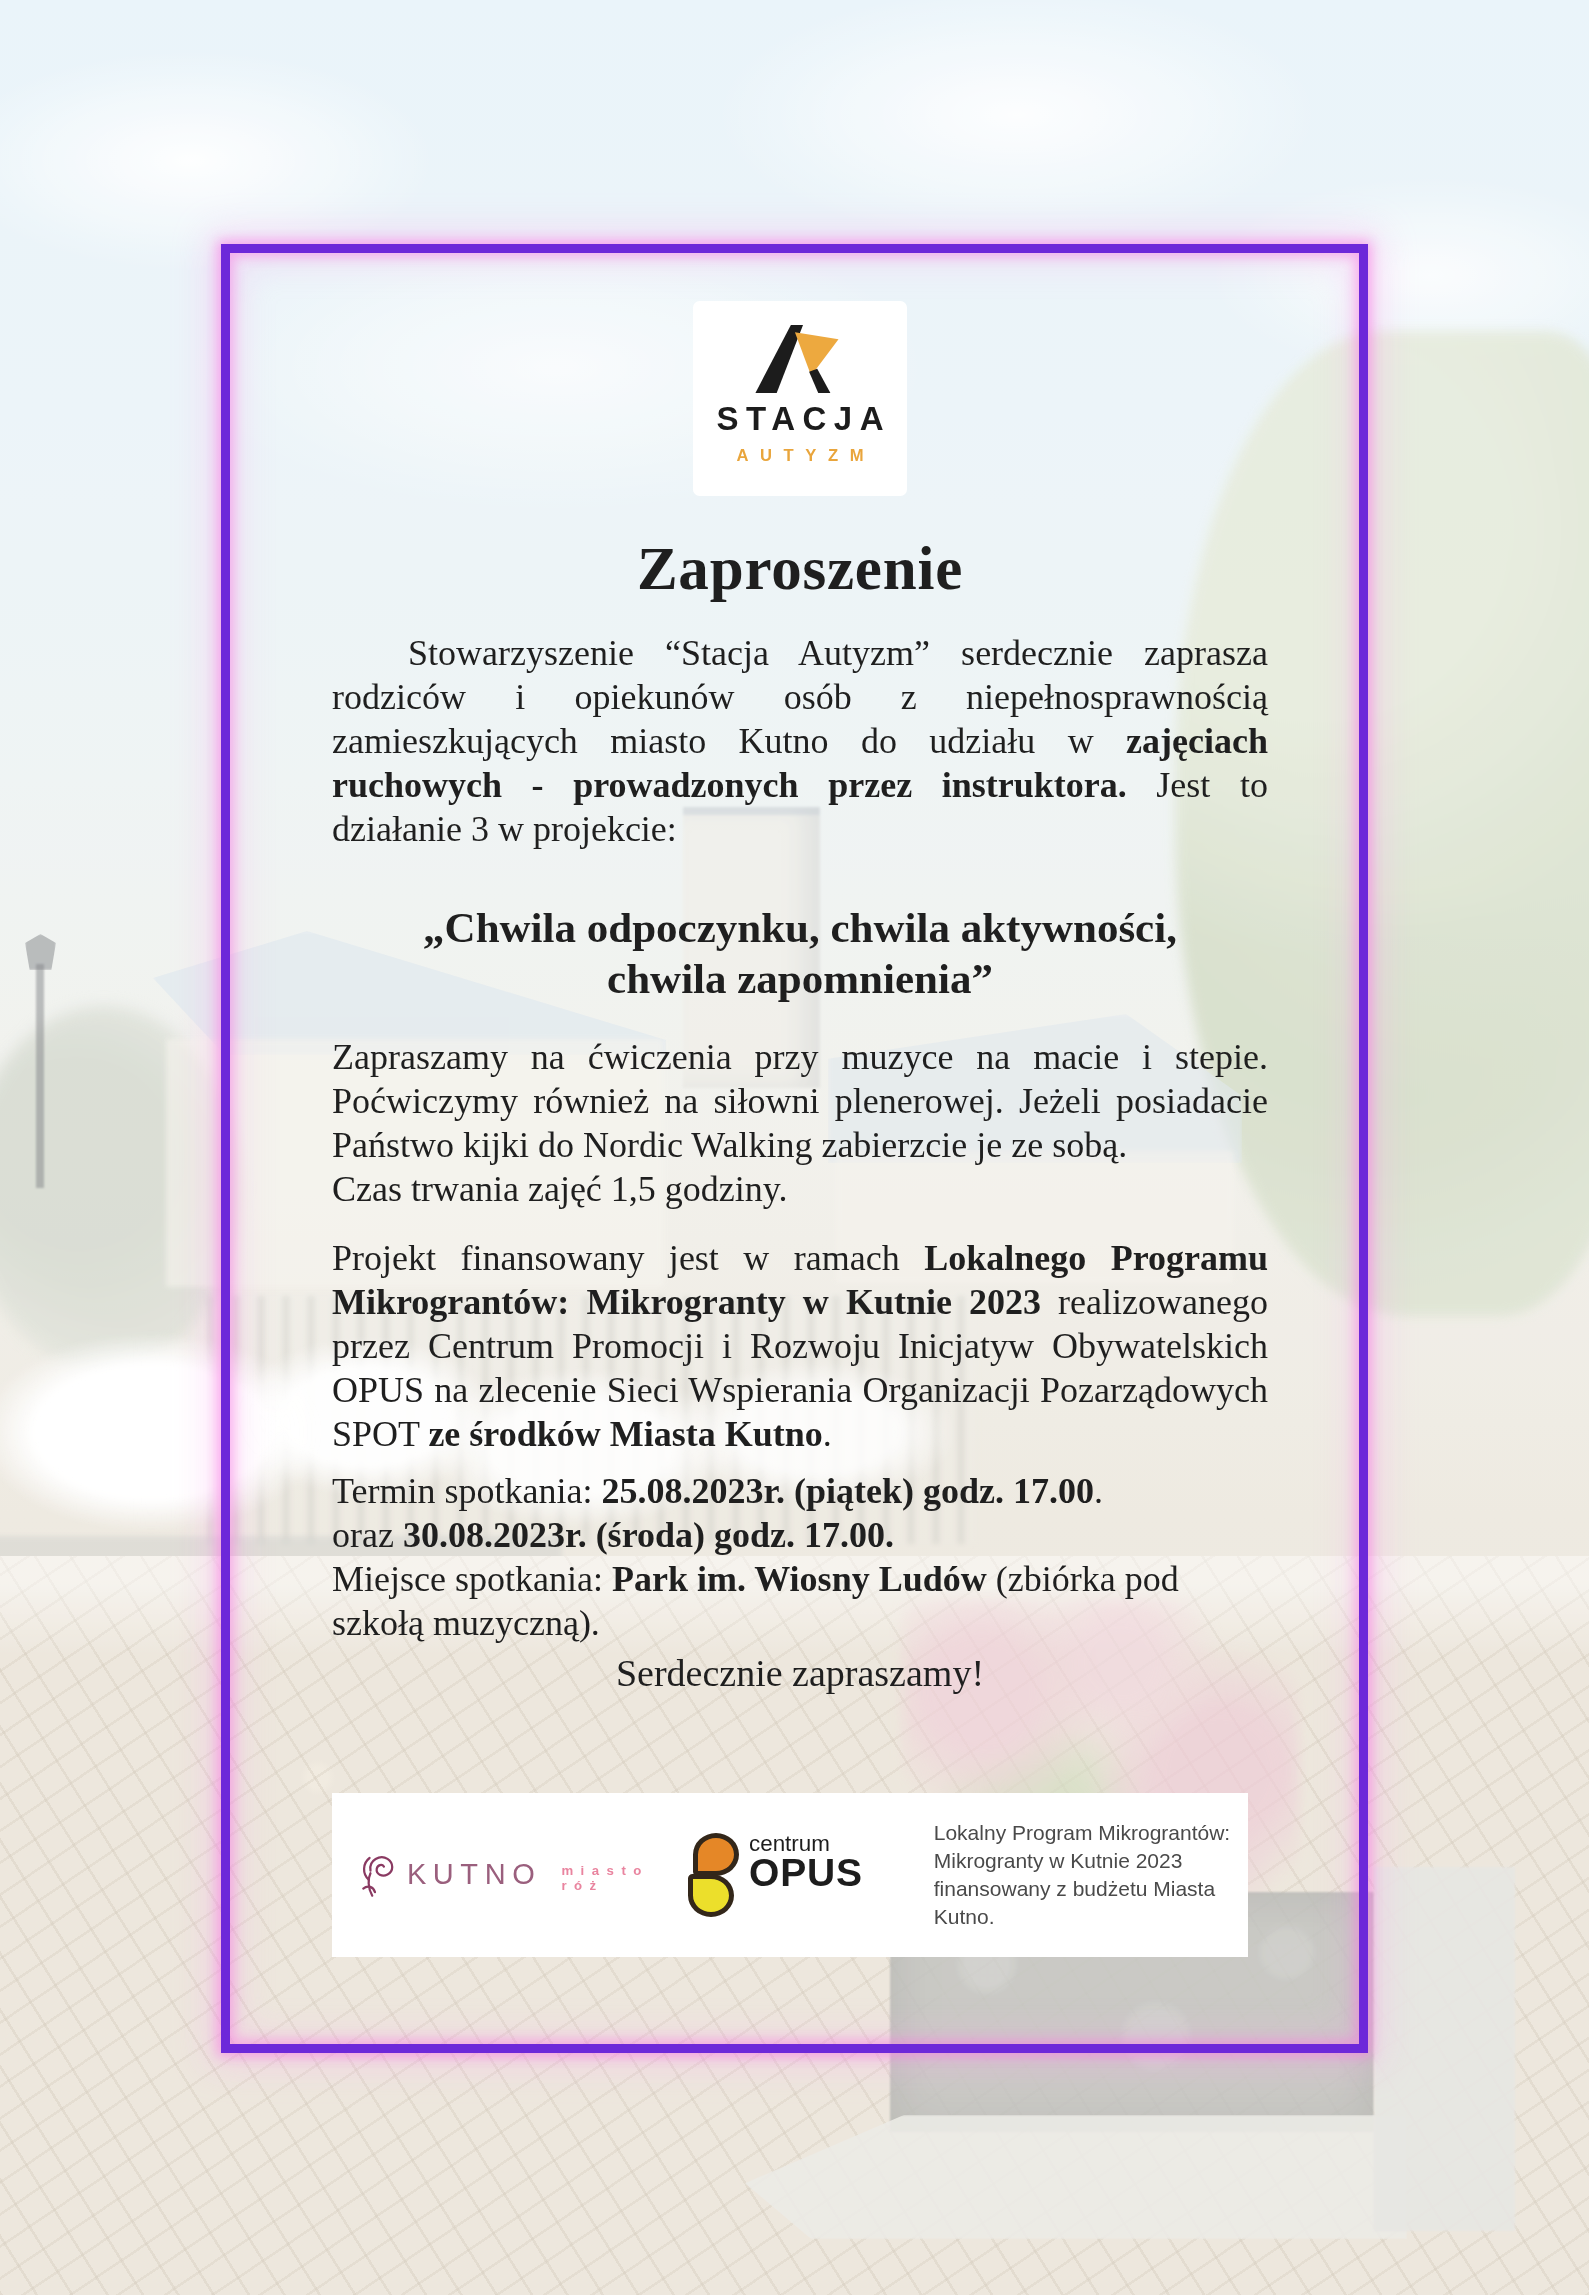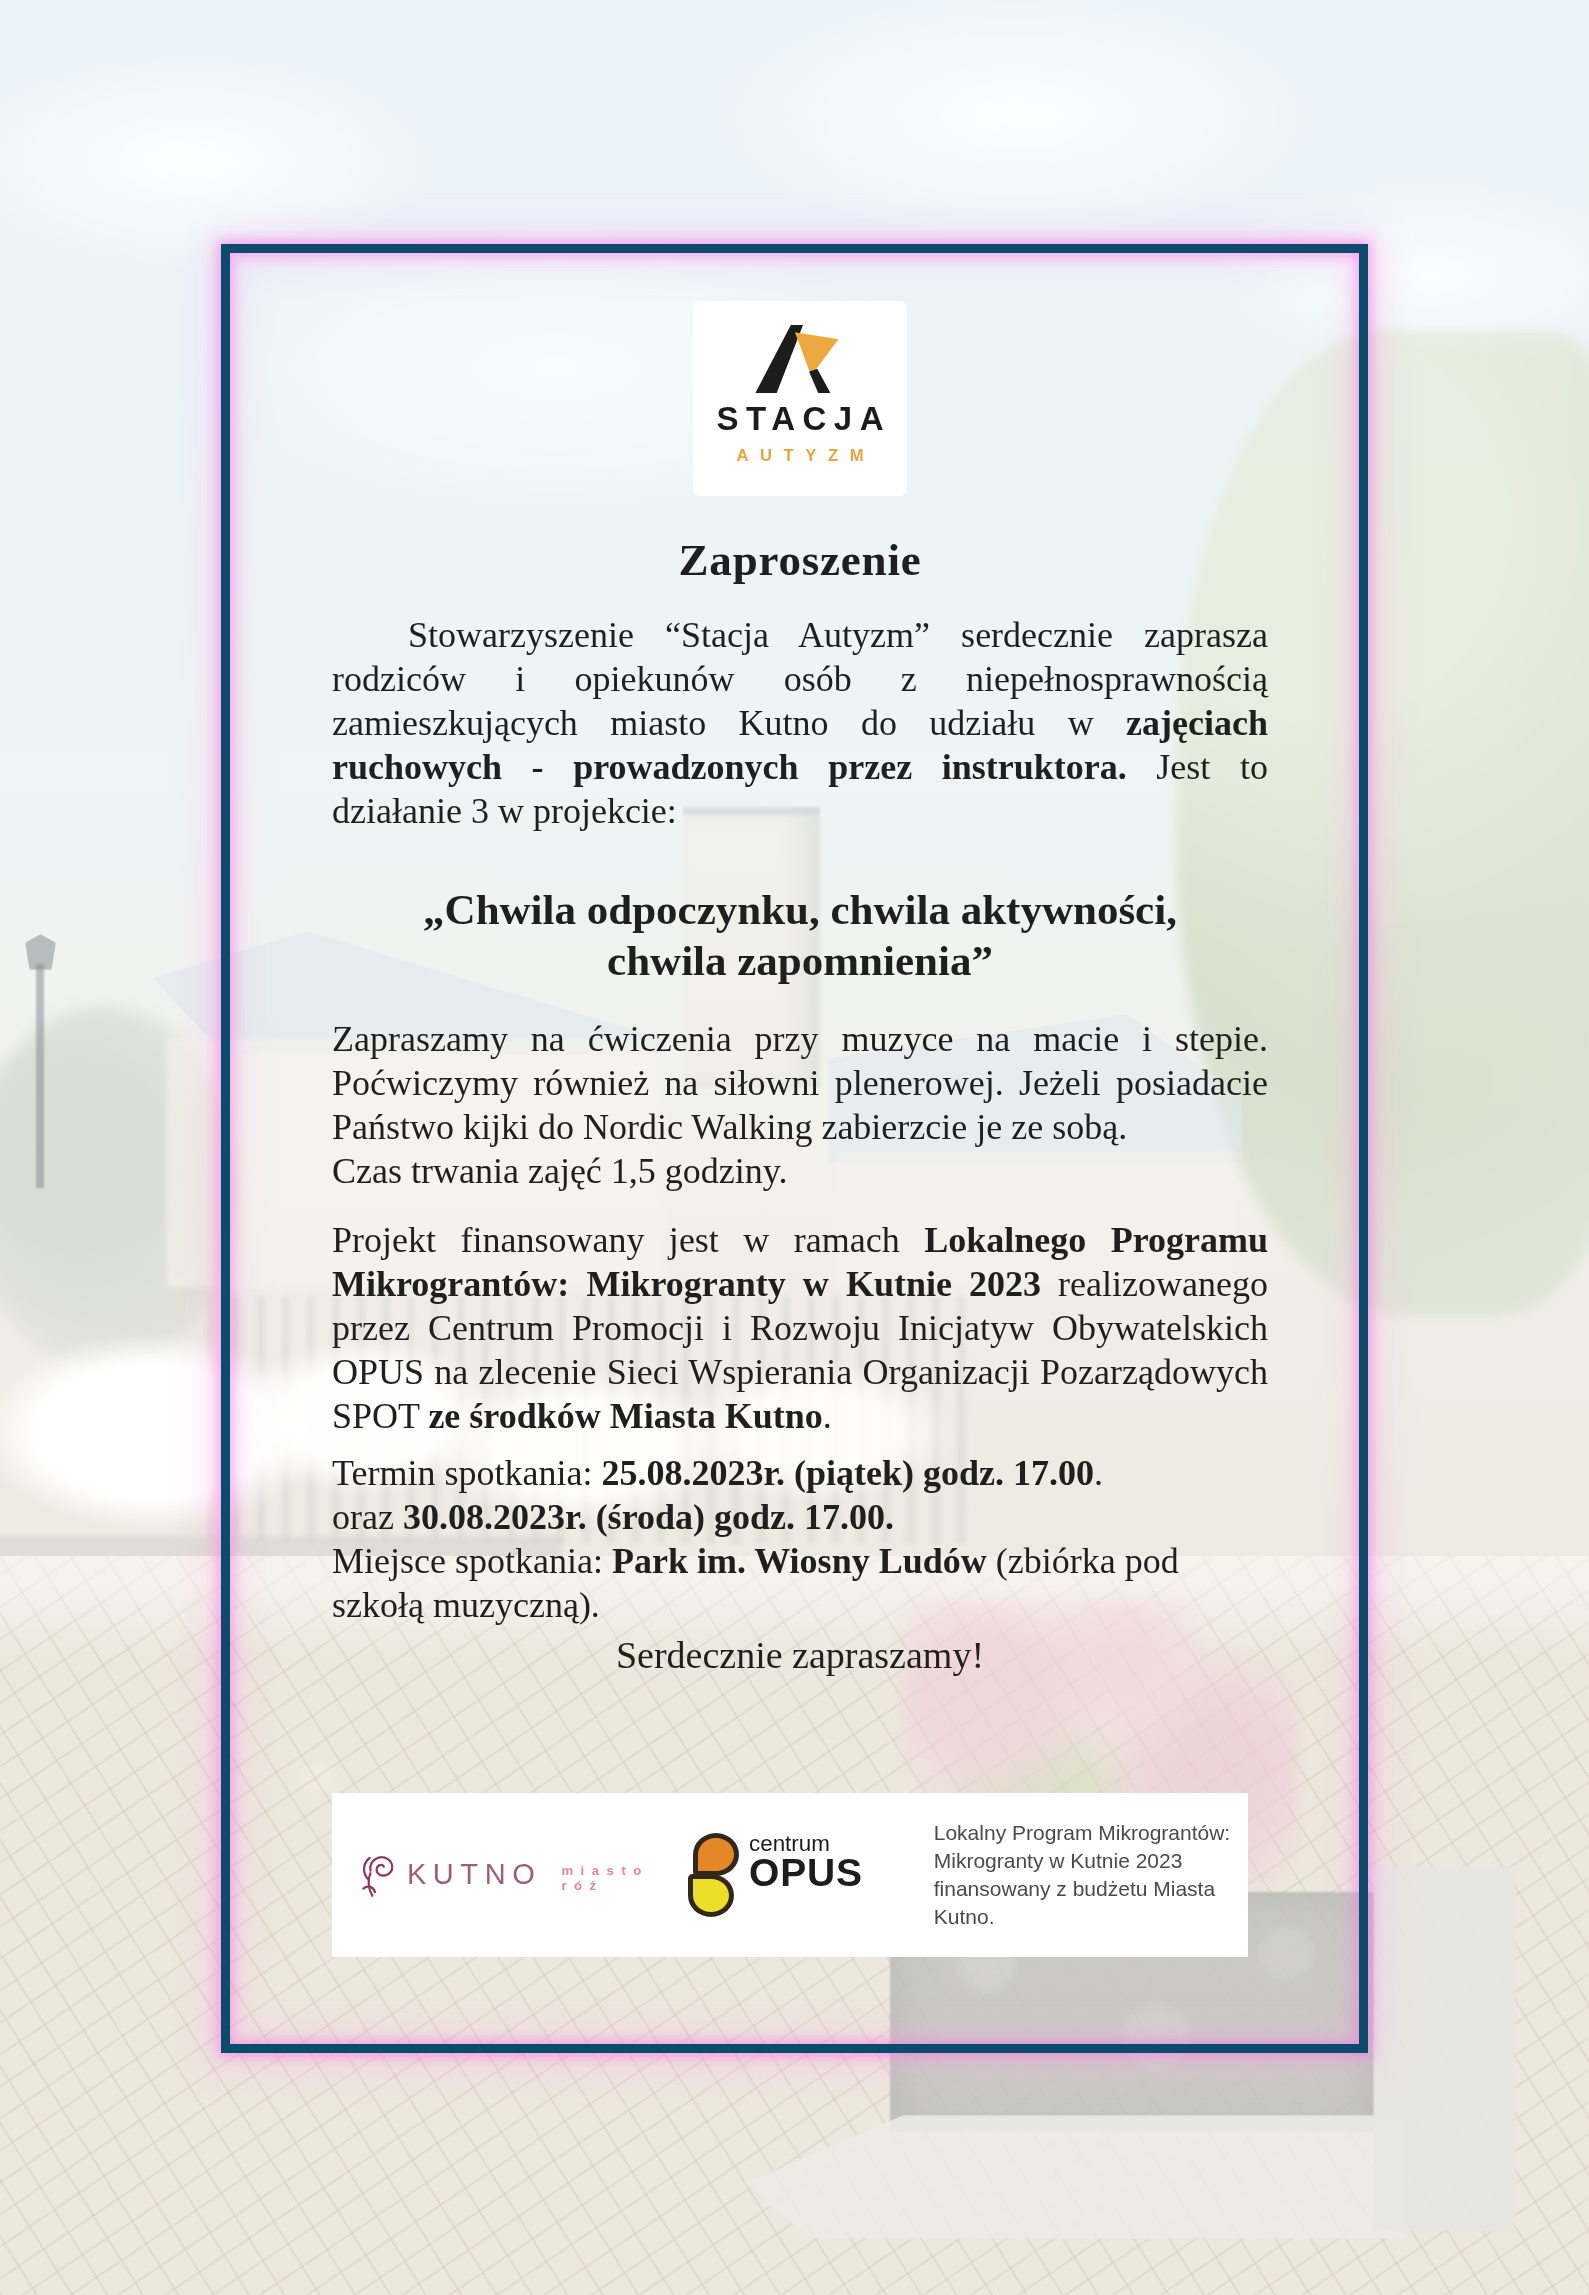--- a/index.html
+++ b/index.html
@@ -70,36 +70,36 @@
       radial-gradient(circle at 20% 30%, rgba(255,255,255,.16) 0 21.5px, transparent 33px),
       radial-gradient(circle at 55% 60%, rgba(255,255,255,.14) 0 25px, transparent 38px),
       radial-gradient(circle at 82% 25%, rgba(255,255,255,.13) 0 20px, transparent 31px);}
   .bg-planter-base{left:745px;top:2115px;width:662px;height:124px;background:#e9e8e3;opacity:.9;filter:blur(0.8px);
       clip-path:polygon(0 55%, 24% 0, 100% 0, 100% 100%, 10% 100%);}
   .bg-pillar{left:1374px;top:1867px;width:141px;height:364px;background:#e4e3df;opacity:.9;filter:blur(0.8px);}
   .bg-wash{inset:0;background:rgba(255,255,255,.14);}
 
   
   .frame{position:absolute;z-index:10;left:221px;top:244px;width:1147px;height:1809px;
-      box-sizing:border-box;border:9px solid #0c4a6e;
+      box-sizing:border-box;border:9px solid #6d28d9;
       box-shadow:0 0 11.6px 4.1px rgba(248,120,226,.6), 0 0 35px 13.2px rgba(250,168,240,.32),
                  inset 0 0 11.6px 4.1px rgba(248,120,226,.5), inset 0 0 33px 11.6px rgba(250,168,240,.25);}
   .frame-inner{position:relative;width:100%;height:100%;padding:0 91px 0 102px;box-sizing:border-box;}
 
   
   .logo-box{width:214px;height:195px;margin:48px auto 0;background:#fff;border-radius:6.6px;
       display:flex;flex-direction:column;align-items:center;}
   .logo-mark{margin-top:18px;}
   .logo-name{font-family:"Liberation Sans","DejaVu Sans",sans-serif;font-size:33px;font-weight:600;
       letter-spacing:7.5px;color:#1c1c1c;margin-top:5px;margin-right:-7.5px;}
   .logo-sub{font-family:"Liberation Sans","DejaVu Sans",sans-serif;font-size:16.6px;font-weight:700;
       letter-spacing:11.6px;color:#e9a53c;margin-top:8.3px;margin-right:-11.6px;}
 
   
-  .title{margin-top:38px;text-align:center;font-size:45px;font-weight:700;letter-spacing:0.8px;}
+  .title{margin-top:38px;text-align:center;font-size:61px;font-weight:700;letter-spacing:0.8px;}
   .para{font-size:36px;line-height:44px;text-align:justify;}
   .p-intro{margin-top:26.5px;text-indent:76px;}
   .headline{margin-top:51px;text-align:center;font-weight:700;font-size:43px;line-height:51px;}
   .p-details{margin-top:31px;}
   .p-funding{margin-top:25px;}
   .p-meeting{margin-top:13.2px;text-align:left;}
   .closing{margin-top:6.6px;text-align:center;font-size:38px;}
   .b{font-weight:700;text-align:right;}
 
   

